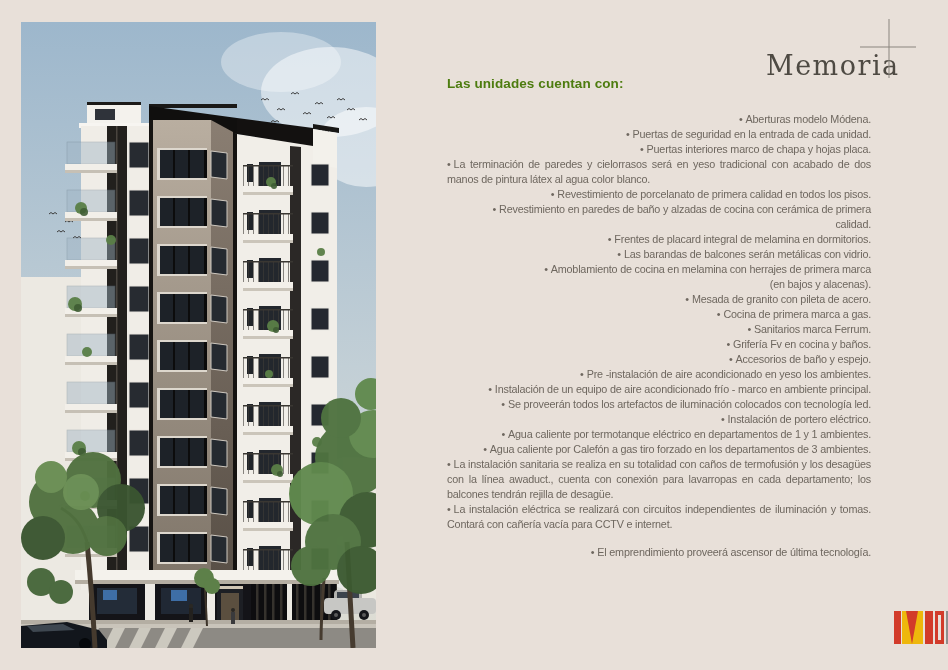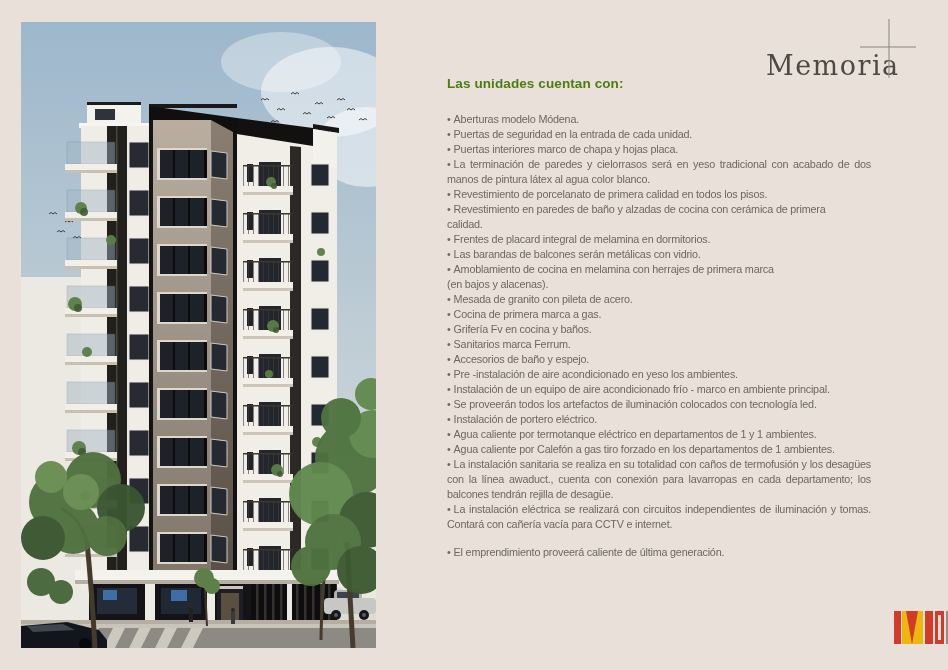--- a/index.html
+++ b/index.html
@@ -20,21 +20,21 @@
 
   .text-col{
     position:absolute;left:447px;top:76px;width:424px;
     color:#6e675f;
   }
   .heading{
     font-size:13.5px;font-weight:bold;color:#4d7c0f;
     margin:0 0 21px 0;letter-spacing:.1px;
   }
   .list{font-size:10.8px;line-height:15px;letter-spacing:-0.2px;}
-  .li{white-space:pre-line;}
+  .li{white-space:pre-line;text-align:right;}
   .li.justify{text-align:justify;}
   .blt{margin-right:3px;}
   .group2{margin-top:13px;}
 
   .logo{position:absolute;left:848px;top:611px;width:86px;height:34px;padding-left:46px;}
   .logo svg{display:block;}
 </style>
 </head>
 <body>
 
@@ -306,35 +306,35 @@
     <div class="li justify"><span class="blt">•</span><span>La terminación de paredes y cielorrasos será en yeso tradicional con acabado de dos manos de pintura látex al agua color blanco.</span></div>
     <div class="li"><span class="blt">•</span><span>Revestimiento de porcelanato de primera calidad en todos los pisos.</span></div>
     <div class="li"><span class="blt">•</span><span>Revestimiento en paredes de baño y alzadas de cocina con cerámica de primera
 calidad.</span></div>
     <div class="li"><span class="blt">•</span><span>Frentes de placard integral de melamina en dormitorios.</span></div>
     <div class="li"><span class="blt">•</span><span>Las barandas de balcones serán metálicas con vidrio.</span></div>
     <div class="li"><span class="blt">•</span><span>Amoblamiento de cocina en melamina con herrajes de primera marca
 (en bajos y alacenas).</span></div>
     <div class="li"><span class="blt">•</span><span>Mesada de granito con pileta de acero.</span></div>
     <div class="li"><span class="blt">•</span><span>Cocina de primera marca a gas.</span></div>
+    <div class="li"><span class="blt">•</span><span>Sanitarios marca Ferrum.</span></div>
     <div class="li"><span class="blt">•</span><span>Grifería Fv en cocina y baños.</span></div>
-    <div class="li"><span class="blt">•</span><span>Sanitarios marca Ferrum.</span></div>
     <div class="li"><span class="blt">•</span><span>Accesorios de baño y espejo.</span></div>
     <div class="li"><span class="blt">•</span><span>Pre -instalación de aire acondicionado en yeso los ambientes.</span></div>
     <div class="li"><span class="blt">•</span><span>Instalación de un equipo de aire acondicionado frío - marco en ambiente principal.</span></div>
     <div class="li"><span class="blt">•</span><span>Se proveerán todos los artefactos de iluminación colocados con tecnología led.</span></div>
     <div class="li"><span class="blt">•</span><span>Instalación de portero eléctrico.</span></div>
     <div class="li"><span class="blt">•</span><span>Agua caliente por termotanque eléctrico en departamentos de 1 y 1 ambientes.</span></div>
-    <div class="li"><span class="blt">•</span><span>Agua caliente por Calefón a gas tiro forzado en los departamentos de 1 ambientes.</span></div>
+    <div class="li"><span class="blt">•</span><span>Agua caliente por Calefón a gas tiro forzado en los departamentos de 3 ambientes.</span></div>
     <div class="li justify"><span class="blt">•</span><span>La instalación sanitaria se realiza en su totalidad con caños de termofusión y los desagües con la línea awaduct., cuenta con conexión para lavarropas en cada departamento; los balcones tendrán rejilla de desagüe.</span></div>
     <div class="li justify"><span class="blt">•</span><span>La instalación eléctrica se realizará con circuitos independientes de iluminación y tomas. Contará con cañería vacía para CCTV e internet.</span></div>
   </div>
 
   <div class="list group2">
-    <div class="li"><span class="blt">•</span><span>El emprendimiento proveerá caliente de última generación.</span></div>
+    <div class="li"><span class="blt">•</span><span>El emprendimiento proveerá ascensor de última tecnología.</span></div>
   </div>
 </div>
 
 <div class="logo">
   <svg viewBox="0 0 86 34" width="86" height="34" xmlns="http://www.w3.org/2000/svg">
     <rect x="0" y="0" width="7" height="33" fill="#d23b2a"></rect>
     <rect x="8" y="0" width="21" height="33" fill="#eeb70c"></rect>
     <polygon points="12,0 18,33 24,0" fill="#d23b2a"></polygon>
     <rect x="31" y="0" width="8" height="33" fill="#d23b2a"></rect>
     <rect x="41" y="0" width="9" height="33" fill="#d23b2a"></rect>

